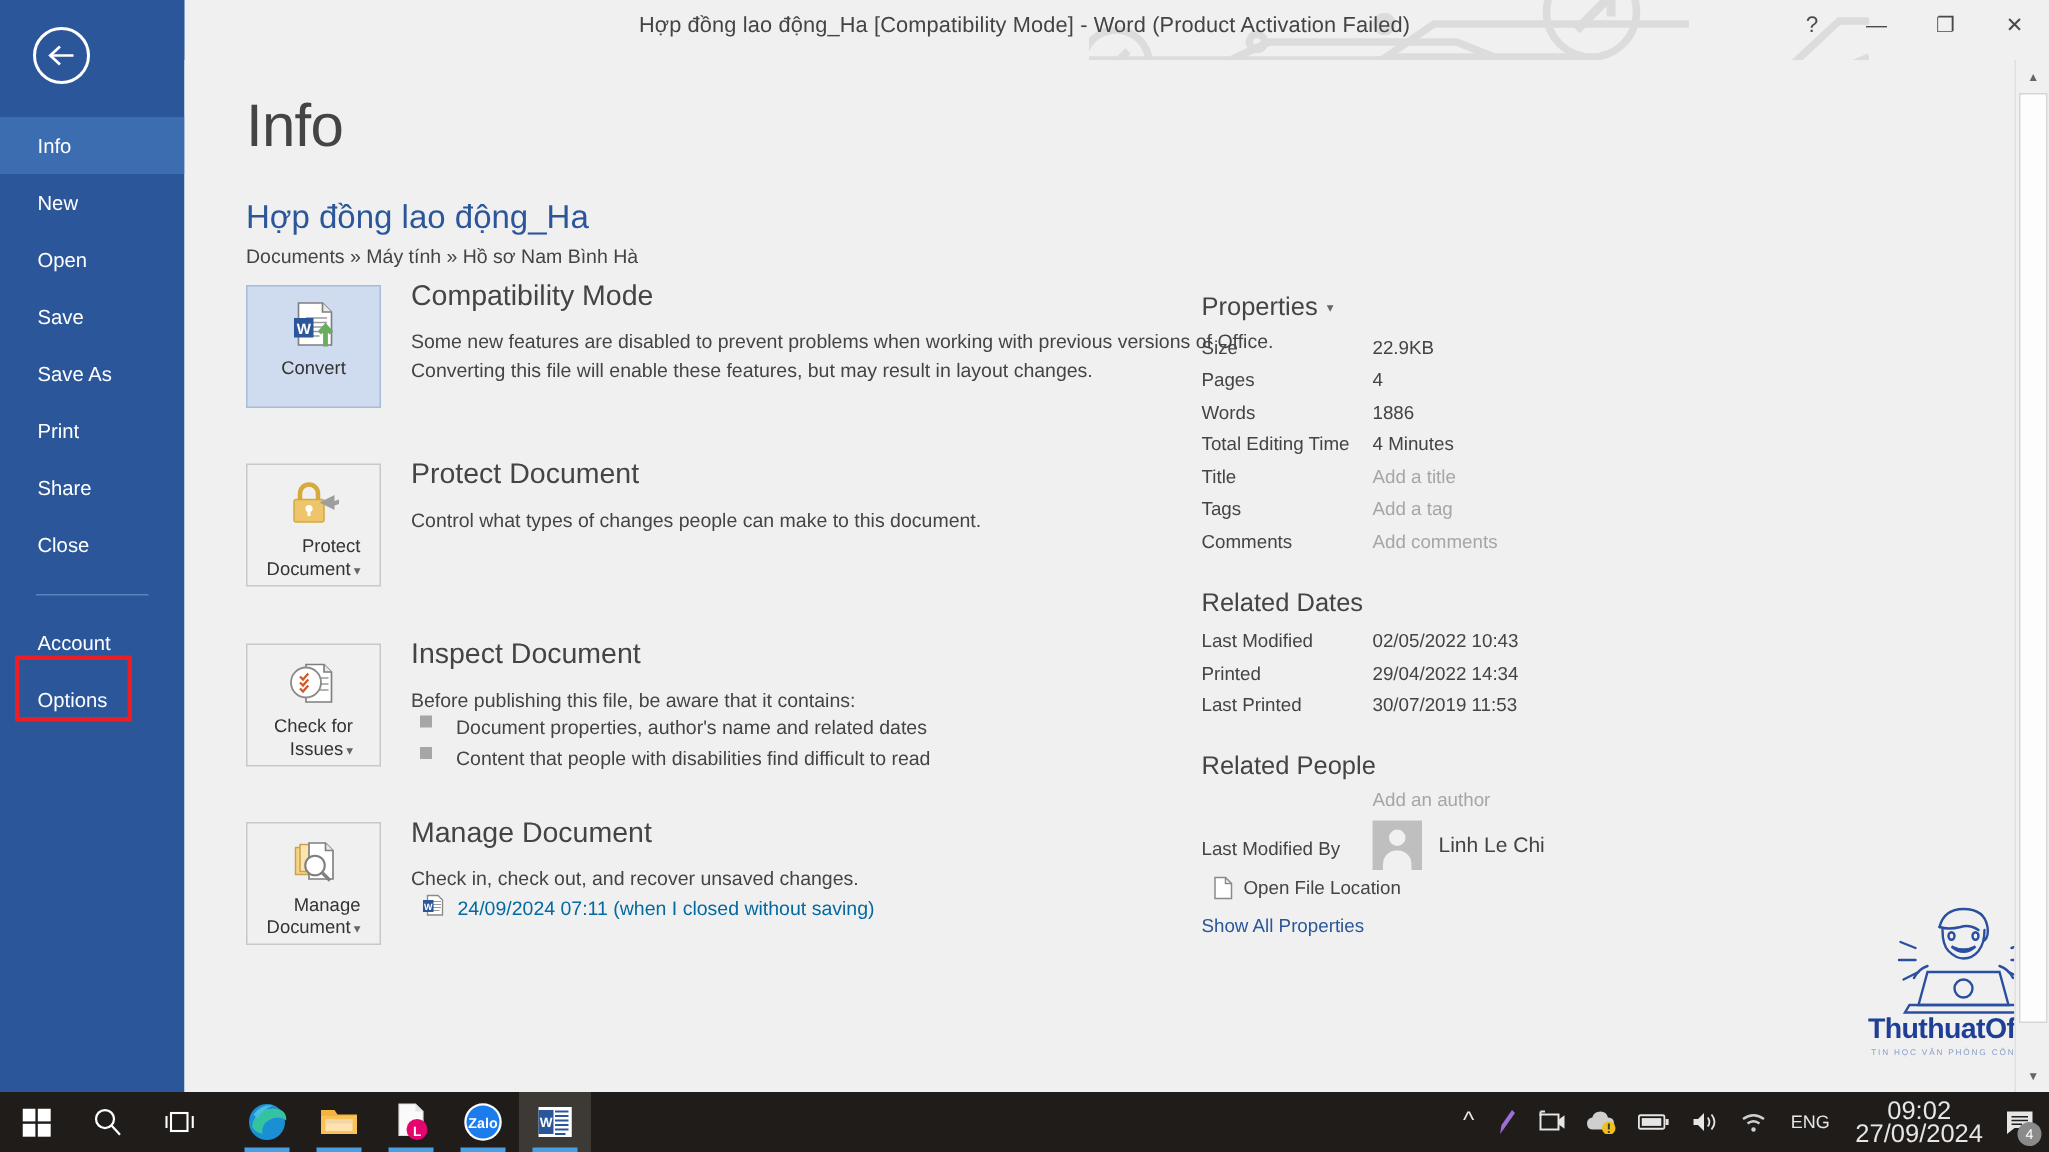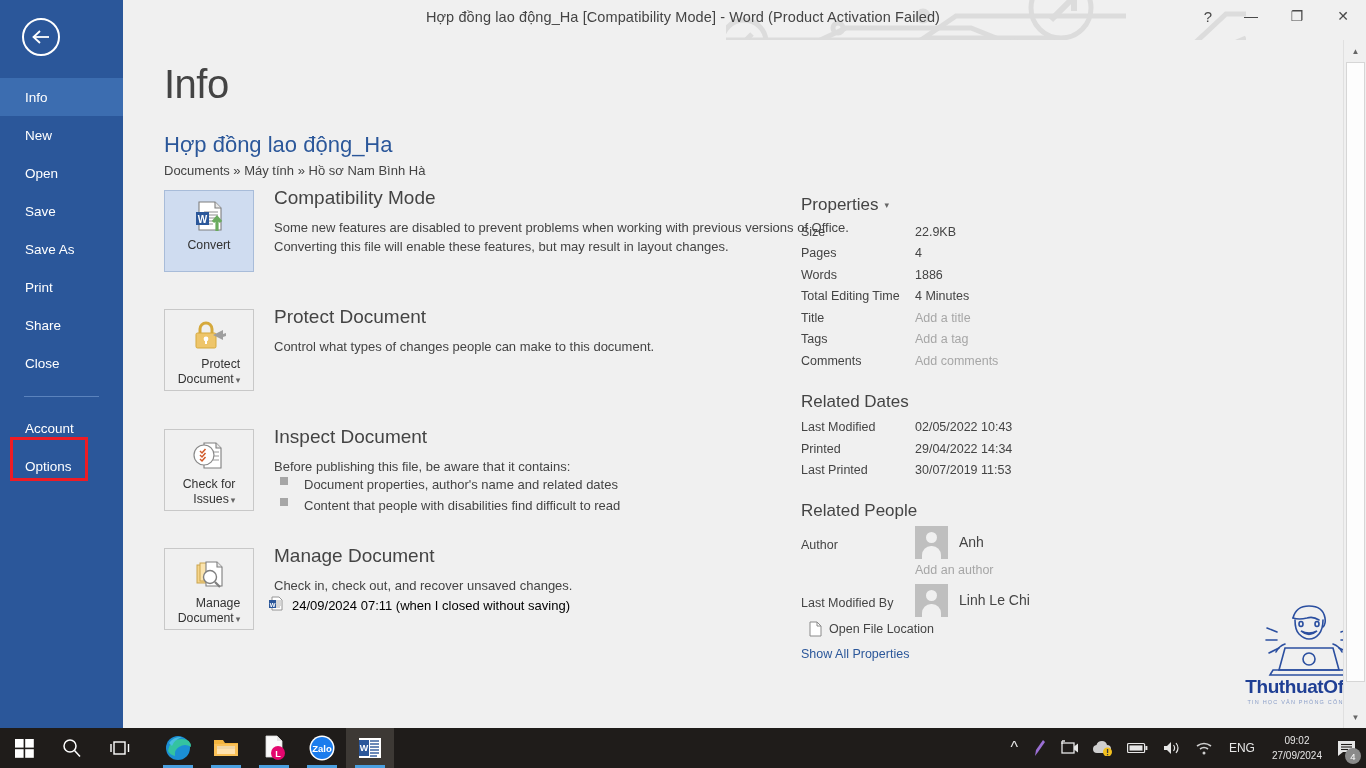--- a/index.html
+++ b/index.html
@@ -88,22 +88,22 @@
     position:absolute; left:110px; top:-3px; font-size:19px; color:#444; font-weight:400;
   }
   .action-desc {
     position:absolute; left:110px; top:28px; width:600px;
     font-size:13px; color:#444; line-height:19px;
   }
   .bullets { position:absolute; left:110px; top:48px; }
   .bullet-line { display:flex; align-items:flex-start; height:21px; font-size:13px; color:#444; }
   .bullet-sq { width:8px; height:8px; background:#a6a6a6; margin-right:16px; margin-left:6px; }
   .recover-line {
-    position:absolute; left:99px; top:48px; display:flex; align-items:center;
-    font-size:13px; color:#000000;
+    position:absolute; left:112px; top:48px; display:flex; align-items:center;
+    font-size:13px; color:#0369a1;
   }
   .recover-line .wordmini { margin-right:9px; margin-left:6px; }
 
   
   .props { position:absolute; left:678px; top:155px; width:430px; }
   .props-head {
     font-size:17px; color:#444; margin-bottom:6px; display:flex; align-items:center; cursor:pointer;
   }
   .caret { margin-left:6px; font-size:9px; color:#666; }
   .prop-row { display:flex; height:21.5px; align-items:center; }
@@ -162,21 +162,21 @@
   .tb-item.active { background:#3d3935; }
   .tb-underline { position:absolute; bottom:0; left:9px; width:30px; height:3px; background:#4a9fe0; }
   .tray { margin-left:auto; display:flex; align-items:center; height:40px; padding-right:4px; }
   .tray-ico {
     height:40px; display:flex; align-items:center; justify-content:center;
     color:#e6e6e6; cursor:pointer; padding:0 7px;
   }
   .tray-lang { font-size:12px; color:#e6e6e6; padding:0 9px; cursor:pointer; }
   .tray-clock {
     display:flex; flex-direction:column; align-items:center; justify-content:center;
-    font-size:10px; color:#e6e6e6; line-height:15px; padding:0 8px; cursor:pointer;
+    font-size:17px; color:#e6e6e6; line-height:15px; padding:0 8px; cursor:pointer;
   }
   .tray-notif { position:relative; width:32px; height:40px; display:flex; align-items:center; justify-content:center; cursor:pointer; }
   .notif-badge {
     position:absolute; right:1px; bottom:4px; width:16px; height:16px; border-radius:50%;
     background:#8a8a8a; color:#fff; font-size:9.5px; display:flex; align-items:center; justify-content:center;
   }
 </style>
 </head>
 <body>
 
@@ -423,25 +423,20 @@
       <div class="prop-row">
         <span class="prop-key">Printed</span>
         <span class="prop-val">29/04/2022 14:34</span>
       </div>
       <div class="prop-row">
         <span class="prop-key">Last Printed</span>
         <span class="prop-val">30/07/2019 11:53</span>
       </div>
 
       <div class="section-head">Related People</div>
-      <div class="people-row">
-        <span class="people-key">Author</span>
-        <span class="avatar"></span>
-        <span class="person-name">Anh</span>
-      </div>
       <div class="add-author">Add an author</div>
       <div class="people-row" style="margin-top:7px;">
         <span class="people-key">Last Modified By</span>
         <span class="avatar"></span>
         <span class="person-name">Linh Le Chi</span>
       </div>
 
       <div class="rel-doc-row">
         <svg width="13" height="16" viewBox="0 0 13 16" style="margin-right:7px;">
           <path d="M1 1 H8 L12 5 V15 H1 Z" fill="#fff" stroke="#8a8a8a" stroke-width="1"></path>

